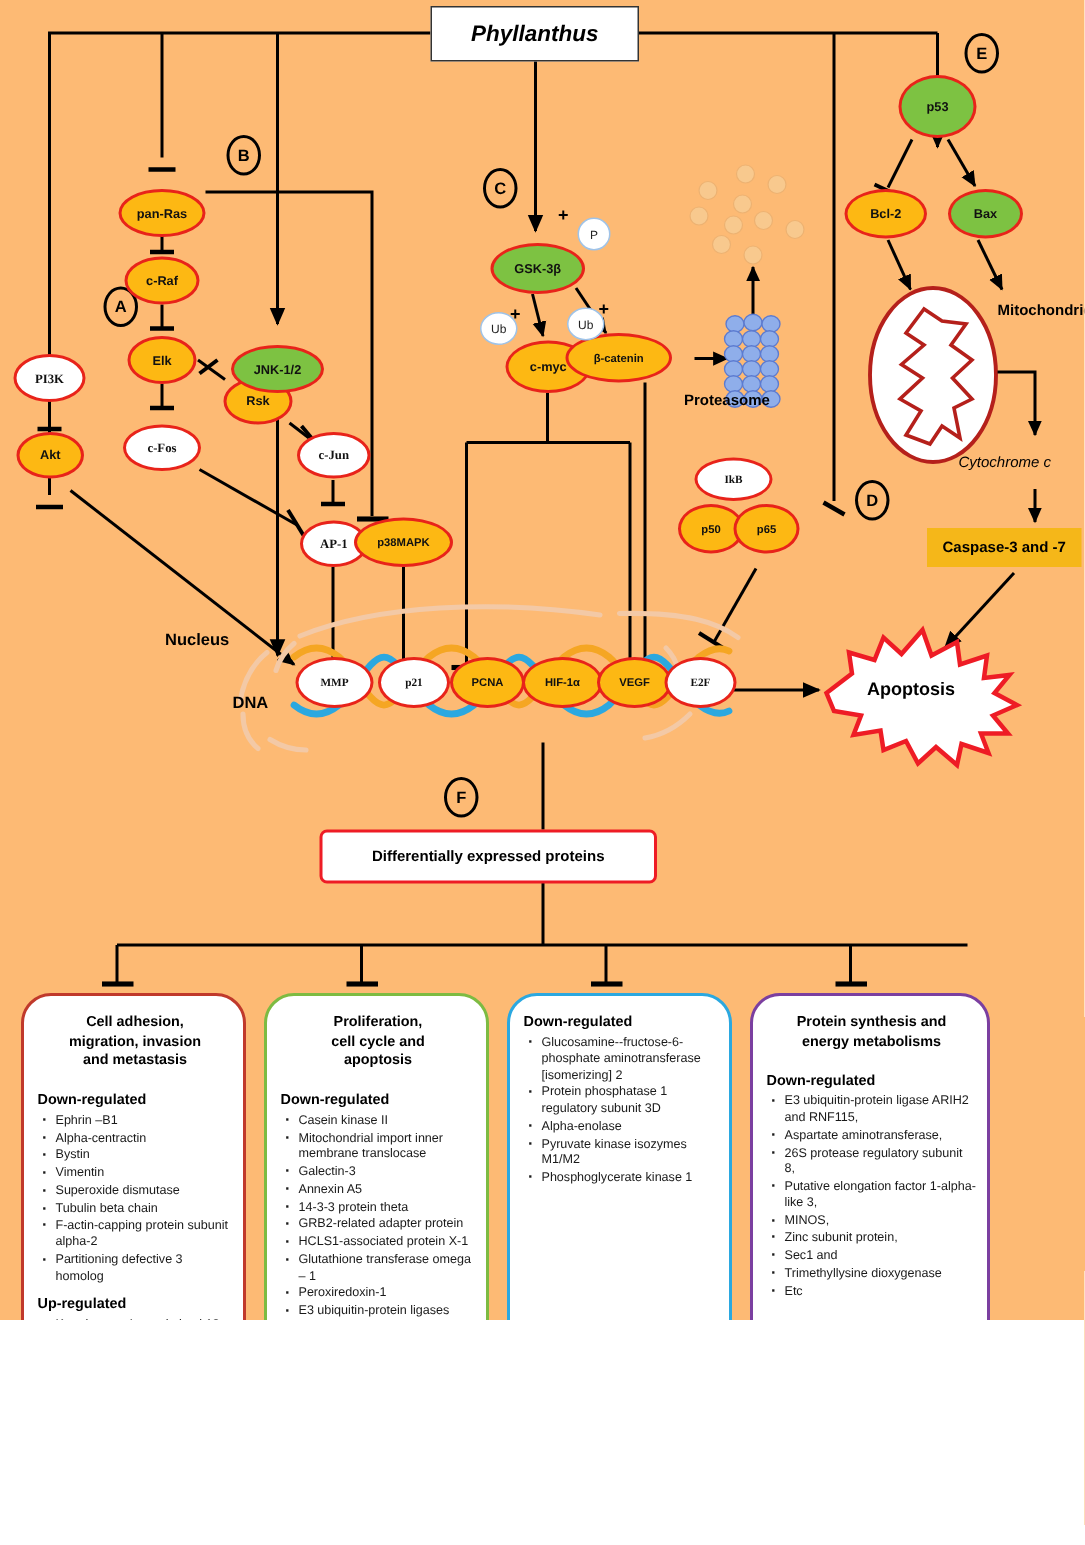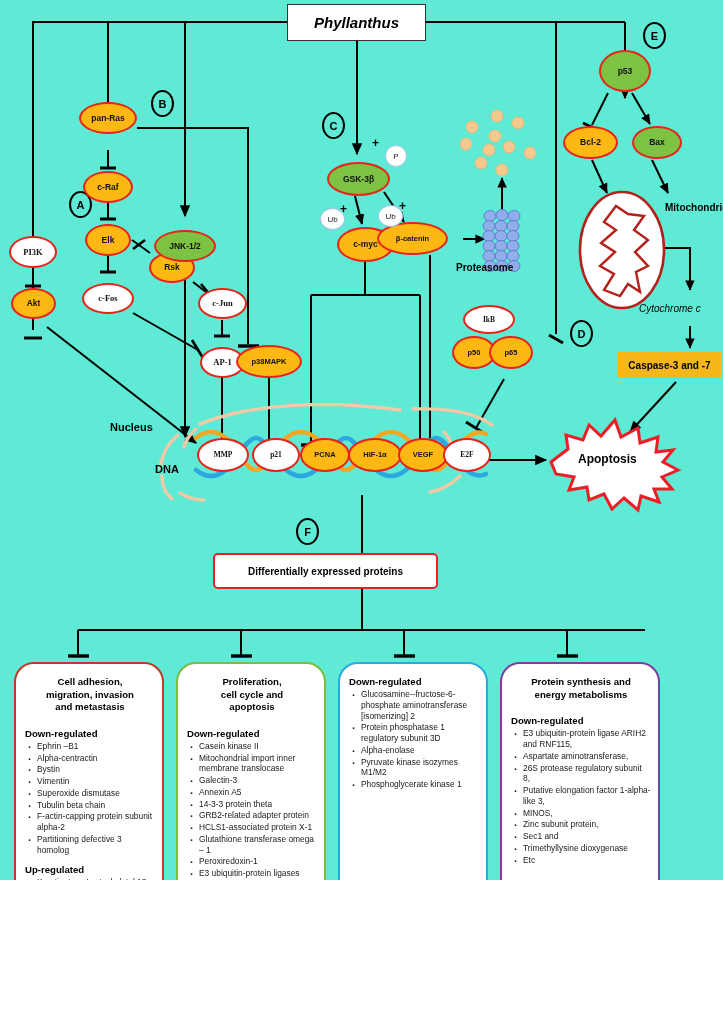--- a/index.html
+++ b/index.html
@@ -1,17 +1,17 @@
 <!DOCTYPE html>
 <html><head>
 <meta charset="utf-8">
 <style>
   html,body{margin:0;padding:0;background:#ffffff;}
   body{font-family:"Liberation Sans",sans-serif;}
-  #page{position:relative;width:723px;height:880px;background:#5eead4;overflow:hidden;}
+  #page{position:relative;width:723px;height:880px;background:#fdba74;overflow:hidden;}
 
   
   .node{position:absolute;box-sizing:border-box;display:flex;align-items:center;
         justify-content:center;text-align:center;border-radius:50%;
         border:2.2px solid #e8231a;font-weight:bold;color:#111;line-height:1;}
   .node.fill-orange{background:#FDB813;}
   .node.fill-green{background:#7DC242;}
   .node.fill-white{background:#ffffff;font-family:Liberation Serif, serif;}
 
   .smalltxt{font-size:8.5px;}
@@ -254,21 +254,21 @@
 
   <div class="titlebox" style="left:287px;top:4px;width:137px;height:35px;">Phyllanthus</div>
 
   <div class="marker" style="left:69px;top:191px;">A</div>
   <div class="marker" style="left:151px;top:90px;">B</div>
   <div class="marker" style="left:322px;top:112px;">C</div>
   <div class="marker" style="left:570px;top:320px;">D</div>
   <div class="marker" style="left:643px;top:22px;">E</div>
   <div class="marker" style="left:296px;top:518px;">F</div>
 
-  <div class="node fill-orange smalltxt" style="left:79px;top:102px;width:58px;height:32px;">pan-Ras</div>
+  <div class="node fill-orange smalltxt" style="left:79px;top:126px;width:58px;height:32px;">pan-Ras</div>
   <div class="node fill-orange smalltxt" style="left:83px;top:171px;width:50px;height:32px;">c-Raf</div>
   <div class="node fill-white smalltxt" style="left:9px;top:236px;width:48px;height:32px;">PI3K</div>
   <div class="node fill-orange smalltxt" style="left:85px;top:224px;width:46px;height:32px;">Elk</div>
   <div class="node fill-orange smalltxt" style="left:149px;top:252px;width:46px;height:31px;">Rsk</div>
   <div class="node fill-orange smalltxt" style="left:11px;top:288px;width:45px;height:31px;">Akt</div>
   <div class="node fill-white smalltxt" style="left:82px;top:283px;width:52px;height:31px;">c-Fos</div>
   <div class="node fill-white smalltxt" style="left:198px;top:288px;width:49px;height:31px;">c-Jun</div>
   <div class="node fill-white smalltxt" style="left:200px;top:347px;width:45px;height:31px;">AP-1</div>
   <div class="node fill-green smalltxt" style="left:154px;top:230px;width:62px;height:32px;">JNK-1/2</div>
   <div class="node fill-orange tinytxt" style="left:236px;top:345px;width:66px;height:33px;">p38MAPK</div>

